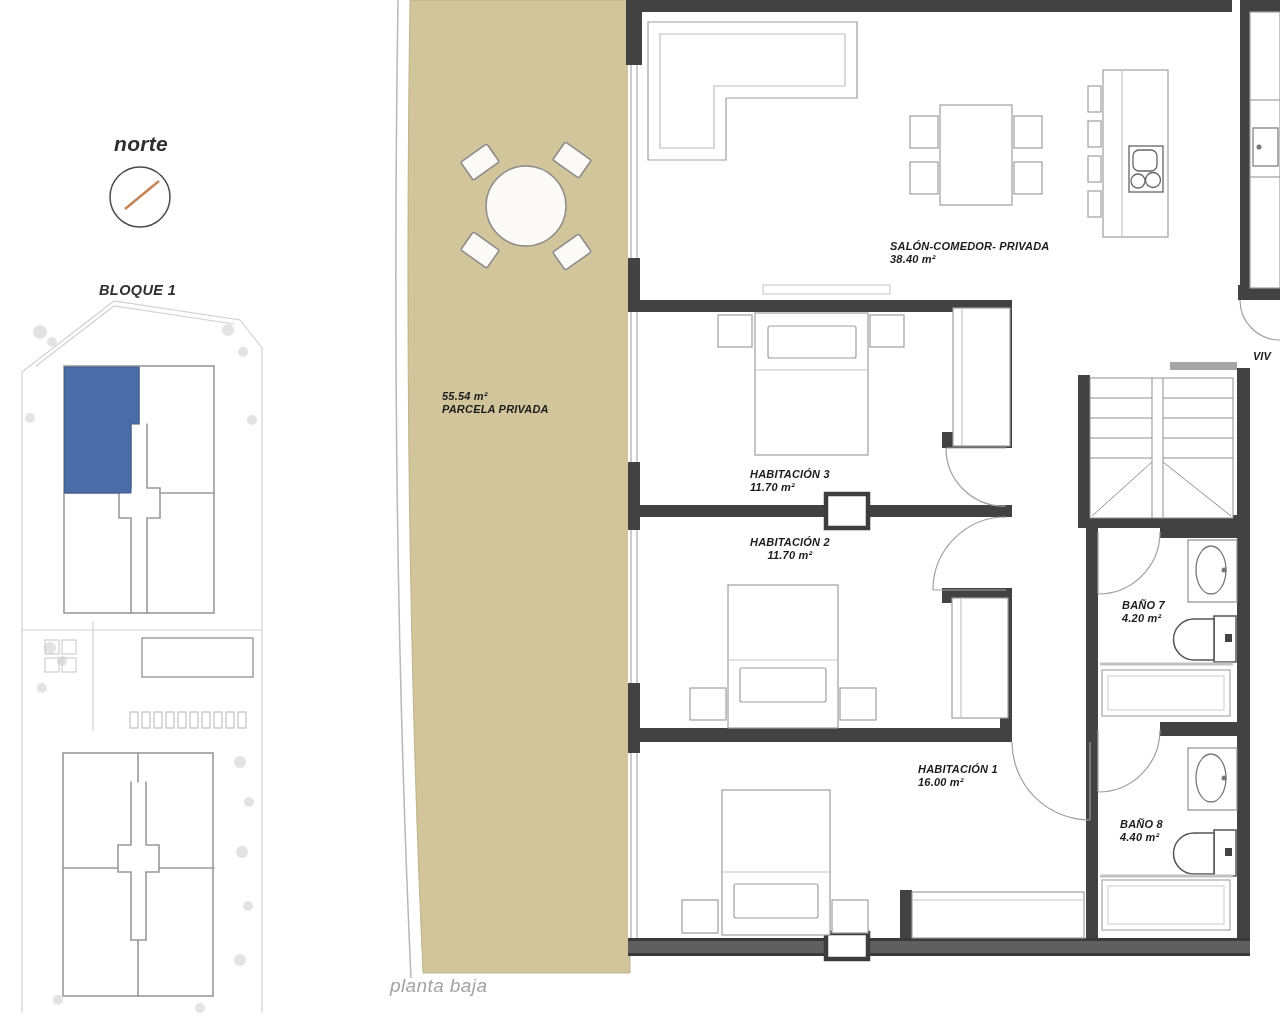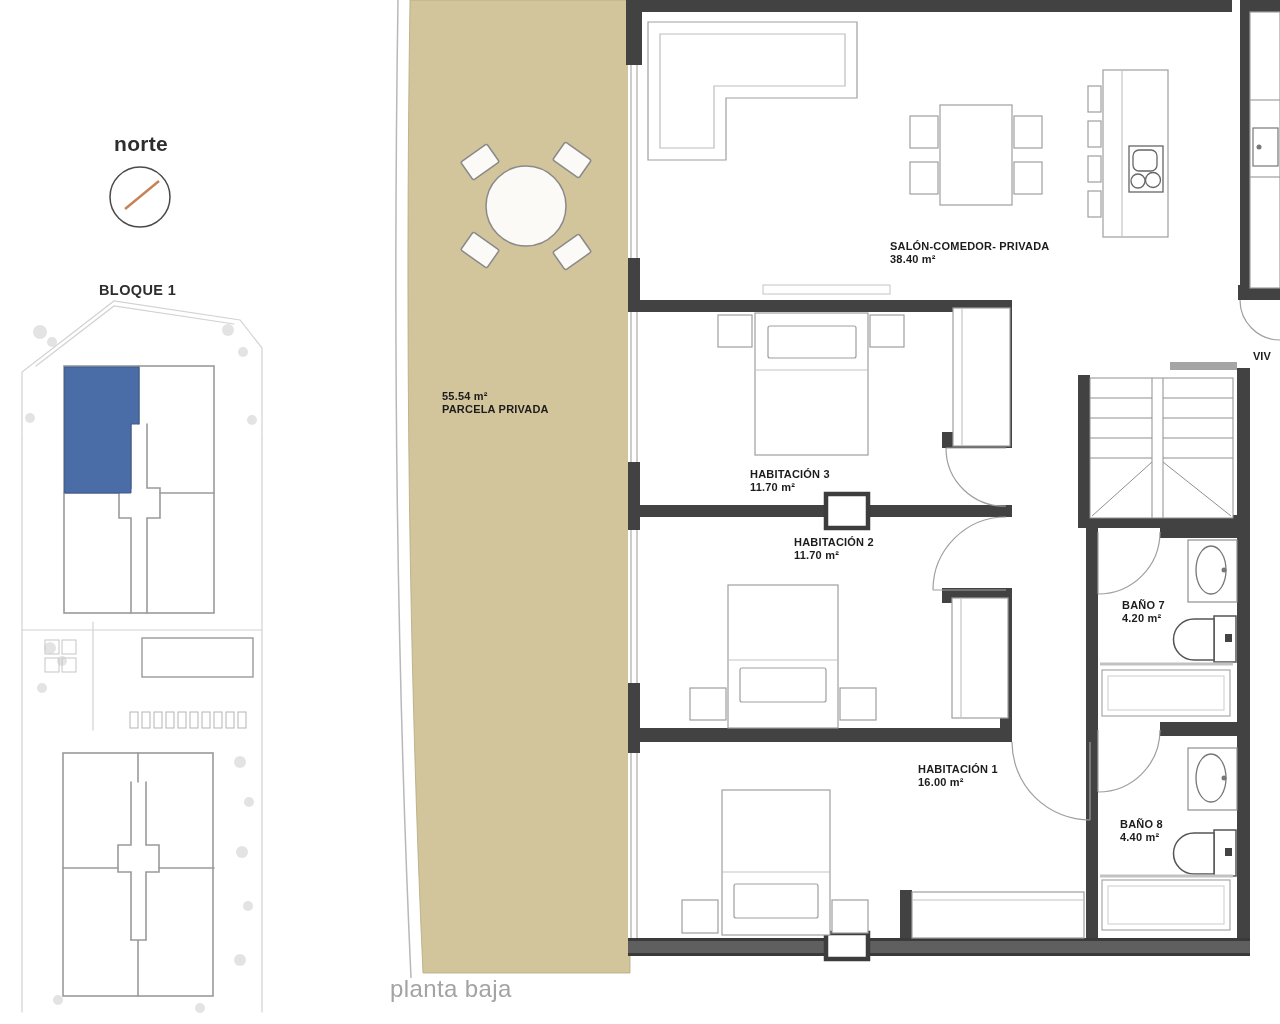--- a/index.html
+++ b/index.html
@@ -1,30 +1,30 @@
 <!DOCTYPE html>
 <html style="--terrace: #d2c59c; --highlight: #4a6da7; --wall: #424242; --compass-needle: #bf7746;"><head>
 <meta charset="utf-8">
 <style>
   html,body{margin:0;padding:0;background:#ffffff;}
   .canvas{
     position:relative;width:1280px;height:1024px;background:#ffffff;
     overflow:hidden;font-family:"Liberation Sans",sans-serif;
   }
   .plan-svg{position:absolute;left:0;top:0;width:1280px;height:1024px;}
-  .lbl{position:absolute;white-space:nowrap;color:#1c1c1c;}
+  .lbl{position:absolute;white-space:nowrap;color:#1c1c1c;font-style:italic;}
   .room-label{font-size:11px;font-weight:bold;line-height:13px;letter-spacing:.2px;}
   .room-label span{display:block;}
   .norte-label{left:114px;top:132px;font-size:21px;font-weight:600;color:#2e2e2e;letter-spacing:.3px;}
   .bloque-label{left:99px;top:259px;font-size:14.5px;font-weight:bold;color:#2e2e2e;letter-spacing:.4px;margin-top:23px;}
-  .caption-label{left:390px;top:975px;font-size:24px;color:#a3a3a3;letter-spacing:.4px;}
+  .caption-label{left:390px;top:975px;font-size:19px;color:#a3a3a3;letter-spacing:.4px;}
   .terrace-label{left:442px;top:390px;}
   .salon-label{left:890px;top:240px;}
   .hab3-label{left:750px;top:468px;}
-  .hab2-label{left:794px;top:536px;}
+  .hab2-label{left:750px;top:536px;text-align:center;}
   .hab1-label{left:918px;top:763px;}
   .bano2-label{left:1122px;top:599px;}
   .bano1-label{left:1120px;top:818px;}
   .viv-label{left:1253px;top:336px;font-size:11px;font-weight:bold;margin-top:14px;}
 </style>
 </head>
 <body>
 
 <div class="canvas">
 

